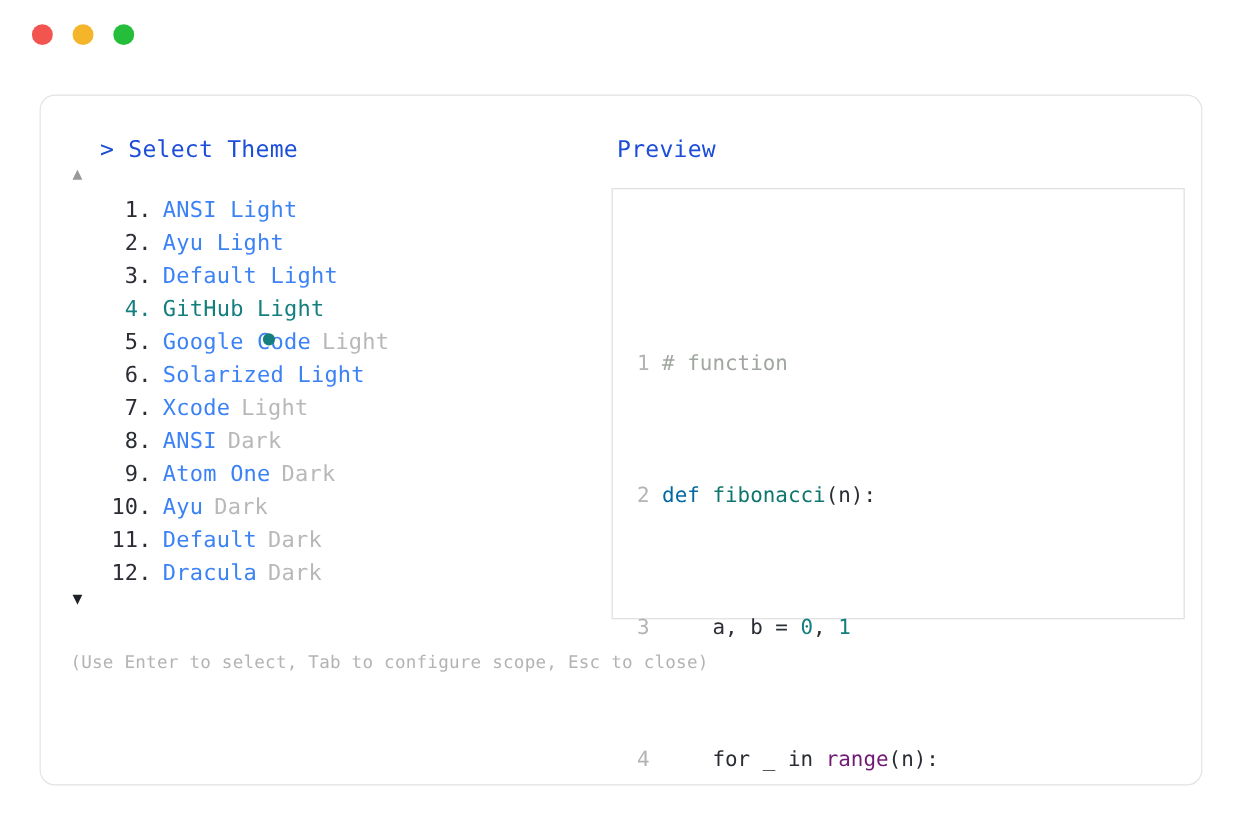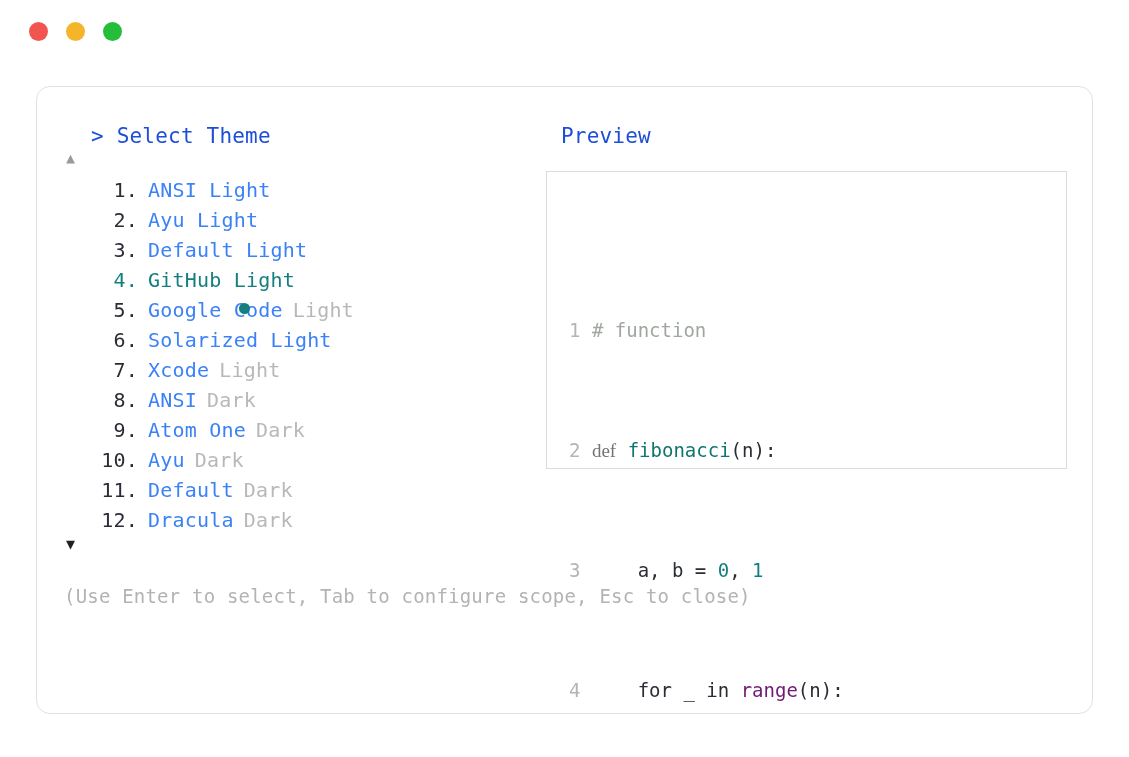--- a/index.html
+++ b/index.html
@@ -125,50 +125,50 @@
     letter-spacing: 0.2px;
   }
   .variant { color: #b8b8b8; text-align: right; }
   .theme-row.selected .num-cell,
   .theme-row.selected .name-cell,
   .theme-row.selected .variant { color: #157e7e; }
 
   
   .preview-box {
     margin-top: 22px;
-    margin-left: 12px;
+    margin-left: 22px;
     width: 521px;
-    height: 298px;
+    height: 392px;
     box-sizing: border-box;
     border: 1.5px solid #dcdcdc;
     background: #ffffff;
     position: relative;
   }
   .code {
     position: absolute;
     left: 22px;
     top: 53px;
     right: 8px;
     font-size: 19px;
     line-height: 30px;
     white-space: pre;
   }
   .code-line { height: 30px; white-space: pre; }
   .ln { color: #b4b4b4; }
   .tok-comment { color: #a0a6a0; }
-  .tok-kw      { color: #737373; font-family: Liberation Serif, serif; }
+  .tok-kw      { color: #0369a1; }
   .tok-fn-def  { color: #0f766e; }
   .tok-num     { color: #157e7e; }
   .tok-builtin { color: #701a75; }
   .tok-plain   { color: #2a2d34; }
 
   
   .hint {
     margin-top: 26px;
-    font-size: 19px;
+    font-size: 16px;
     line-height: 26px;
     color: #b3b3b3;
     letter-spacing: 0.2px;
     white-space: pre;
   }
 </style>
 </head>
 <body>
 
 <div class="titlebar">

